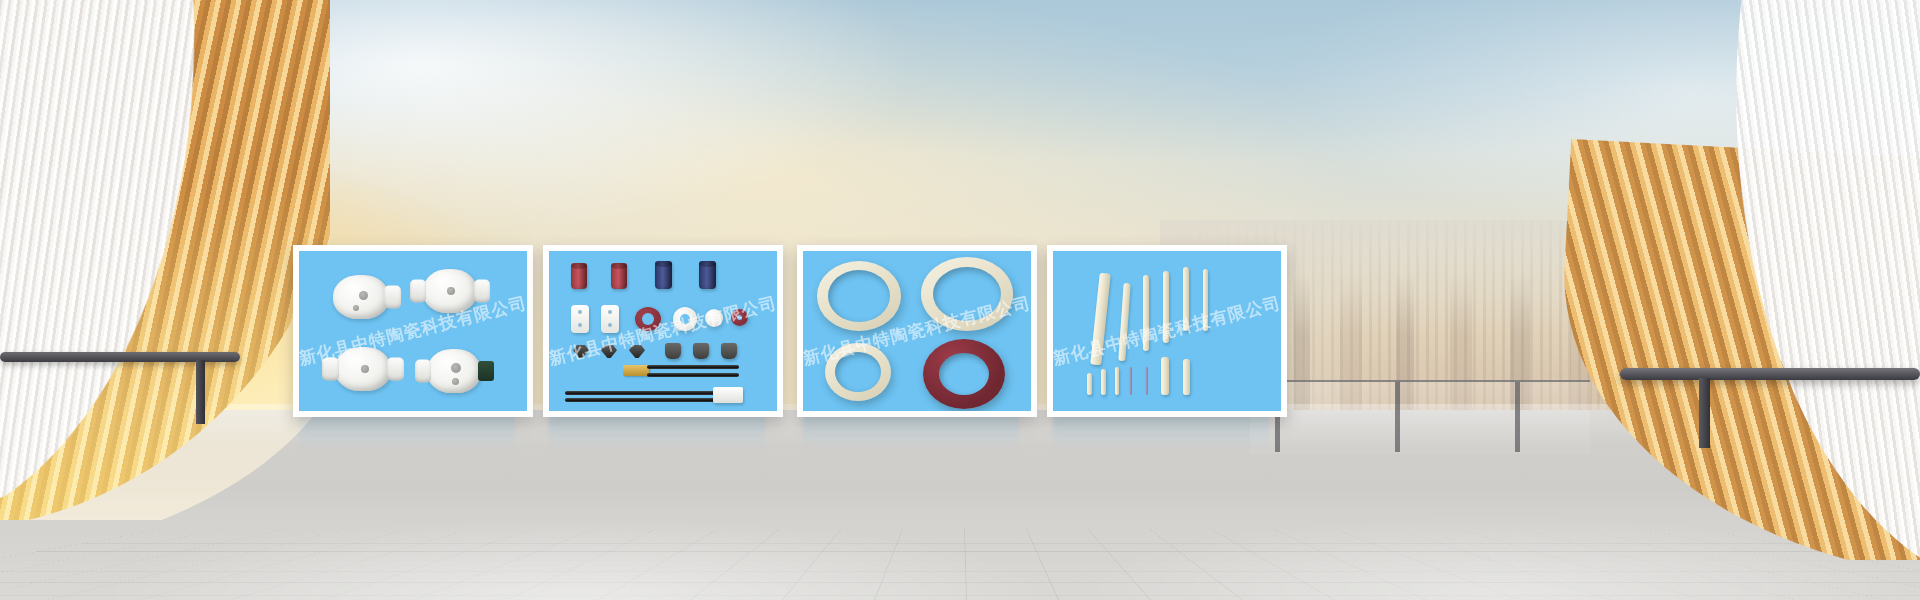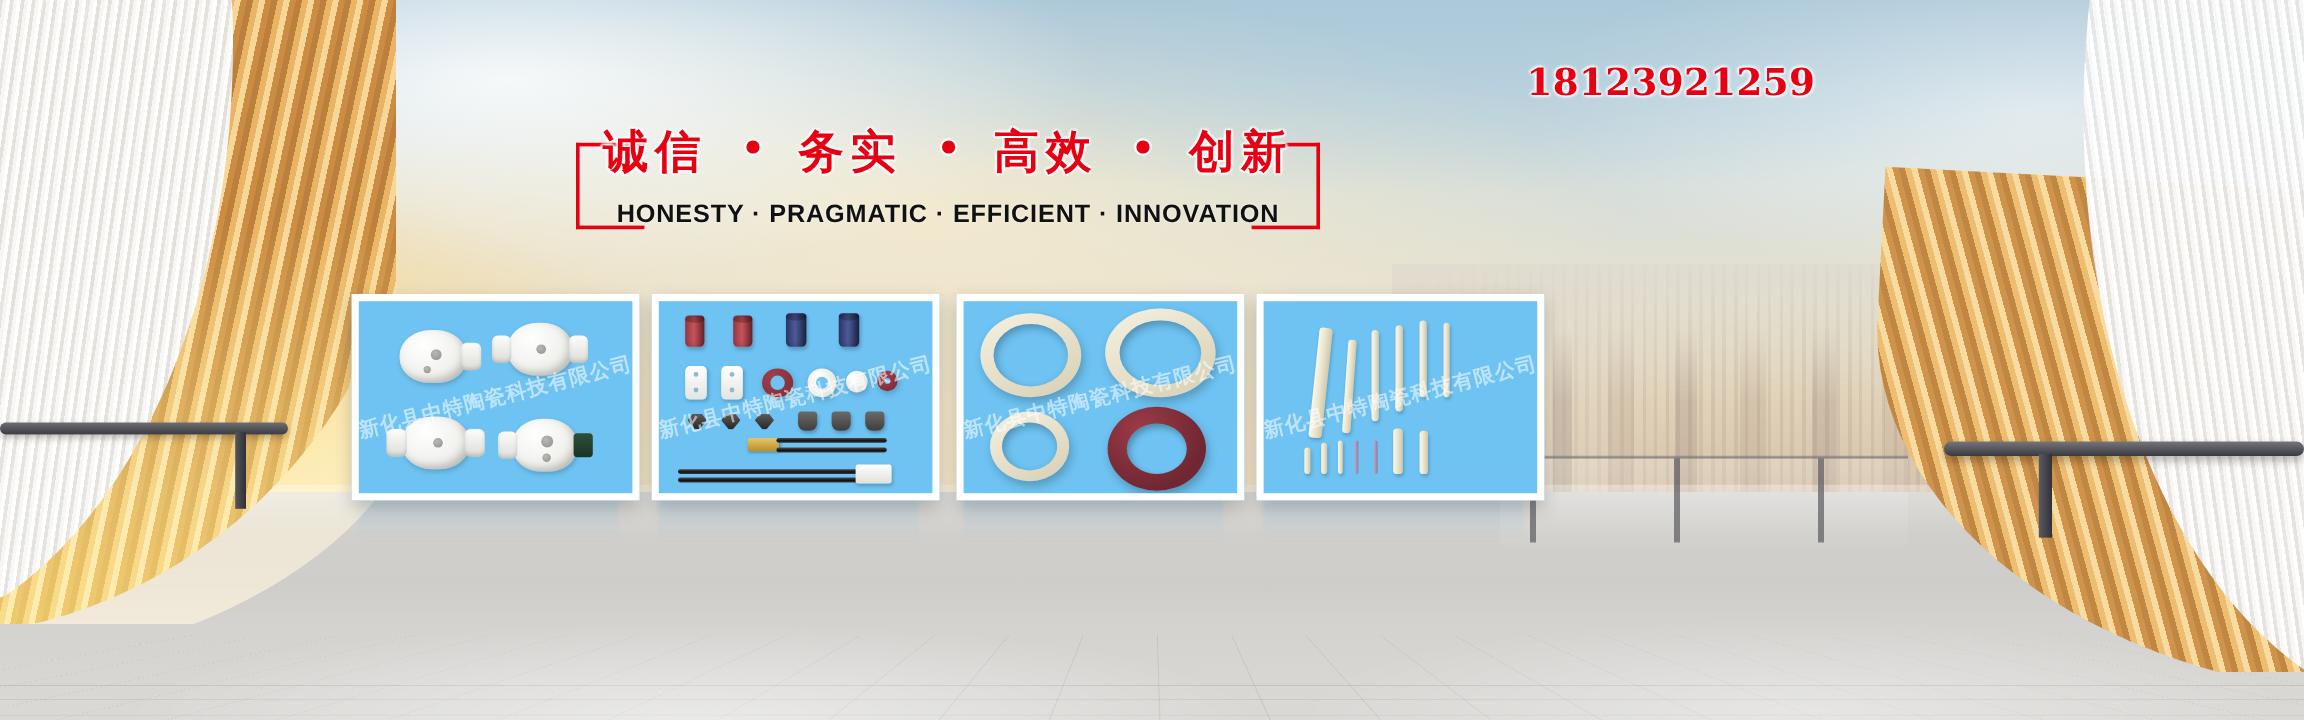--- a/index.html
+++ b/index.html
@@ -402,39 +402,22 @@
     <div class="whiteband"></div>
     <div class="whitecut"></div>
   </div>
   <div class="glass-rail"></div>
   <div class="glass-rail-post" style="right:400px;"></div>
   <div class="glass-rail-post" style="right:520px;"></div>
   <div class="glass-rail-post" style="right:640px;"></div>
   <div class="rail-right"></div>
   <div class="rail-right-post"></div>
 
-  <div class="headline">
-    <span class="bracket bracket-left"></span>
-    <span class="bracket bracket-right"></span>
-
-    <div class="slogan-cn">
-      <span>诚信</span>
-      <span class="dot"></span>
-      <span>务实</span>
-      <span class="dot"></span>
-      <span>高效</span>
-      <span class="dot"></span>
-      <span>创新</span>
-    </div>
-
-    <div class="slogan-en">HONESTY · PRAGMATIC · EFFICIENT · INNOVATION</div>
-  </div>
 
   <div class="contact">
-    <div class="phone">18123921259</div>
   </div>
 
   <div class="panels">
 
     <div class="panel p1">
       <div class="part holder" style="left:34px;top:24px;width:56px;height:44px;">
         <div class="hole" style="left:26px;top:16px;width:9px;height:9px;"></div>
         <div class="hole" style="left:20px;top:30px;width:6px;height:6px;"></div>
         <div class="tab" style="right:-12px;"></div>
       </div>

